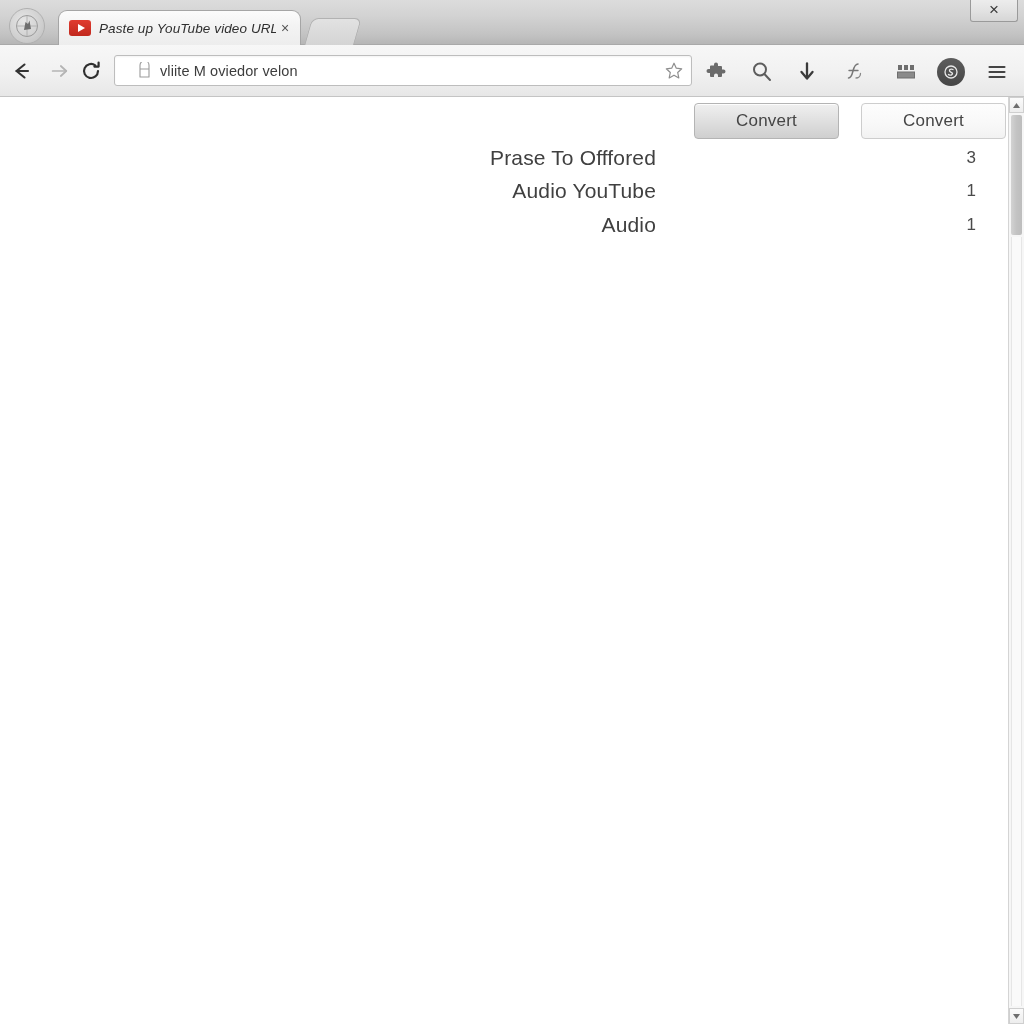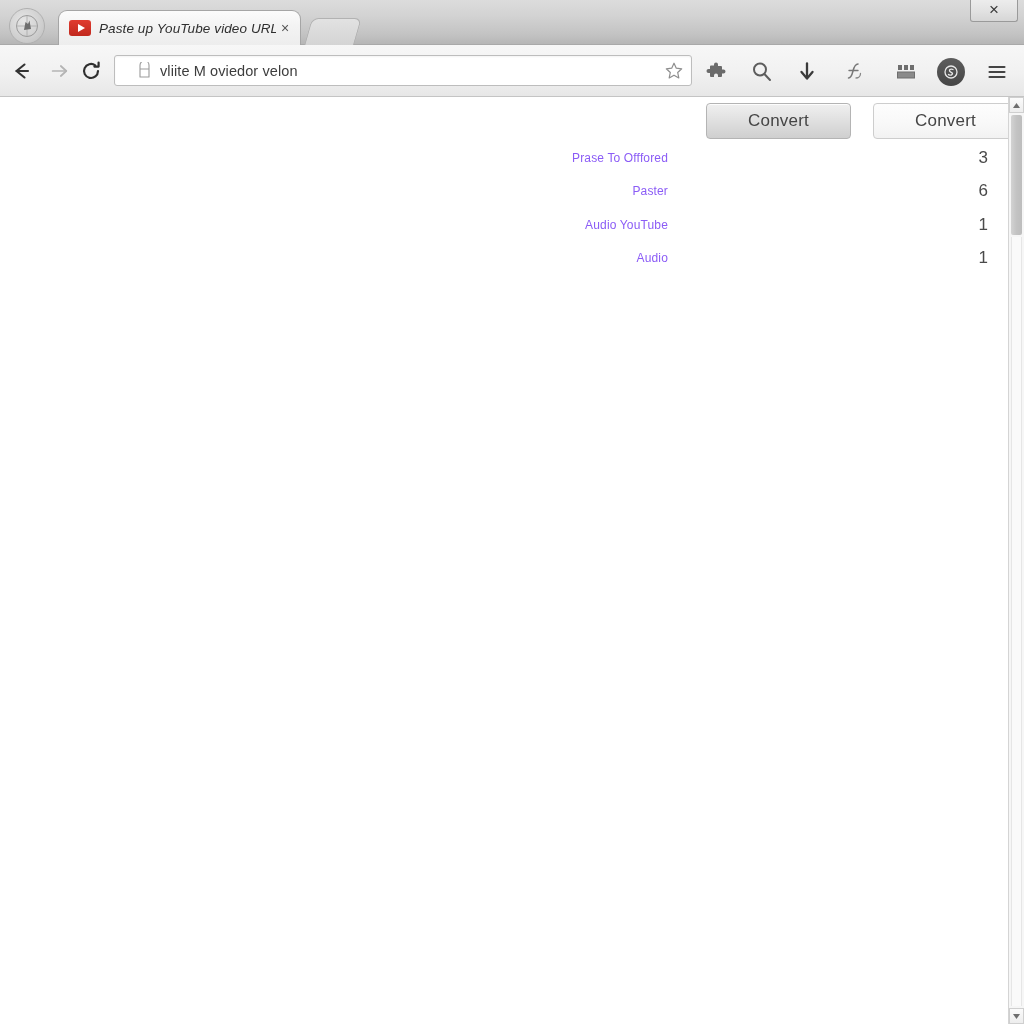--- a/index.html
+++ b/index.html
@@ -180,21 +180,21 @@
   .avatar-chip {
     width: 28px; height: 28px;
     border-radius: 50%;
     background: linear-gradient(180deg, #5d5d5d 0%, #464646 100%);
     display: flex; align-items: center; justify-content: center;
   }
 
   
   .viewport {
     position: absolute;
-    left: 16px; top: 97px;
+    left: 4px; top: 97px;
     width: 1008px;
     height: 763px;
     background: #ffffff;
     overflow: hidden;
   }
 
   .btn-row {
     position: absolute;
     left: 0; top: 6px;
     width: 1008px;
@@ -237,22 +237,22 @@
     height: 33.5px;
     display: flex;
     align-items: center;
   }
 
   .row-label {
     position: absolute;
     left: 0;
     width: 652px;
     text-align: right;
-    font-size: 12px;
-    color: #8b5cf6;
+    font-size: 21px;
+    color: #404040;
     letter-spacing: 0.15px;
   }
 
   .row-value {
     position: absolute;
     left: 700px;
     width: 272px;
     text-align: right;
     font-size: 17px;
     color: #4a4a4a;
@@ -418,24 +418,20 @@
 
     <div class="btn-row">
       <div class="convert-btn convert-primary">Convert</div>
       <div class="convert-btn convert-secondary">Convert</div>
     </div>
 
     <div class="rows">
       <div class="row">
         <span class="row-label">Prase To Offfored</span>
         <span class="row-value">3</span>
-      </div>
-      <div class="row">
-        <span class="row-label">Paster</span>
-        <span class="row-value">6</span>
       </div>
       <div class="row">
         <span class="row-label">Audio YouTube</span>
         <span class="row-value">1</span>
       </div>
       <div class="row">
         <span class="row-label">Audio</span>
         <span class="row-value">1</span>
       </div>
     </div>

